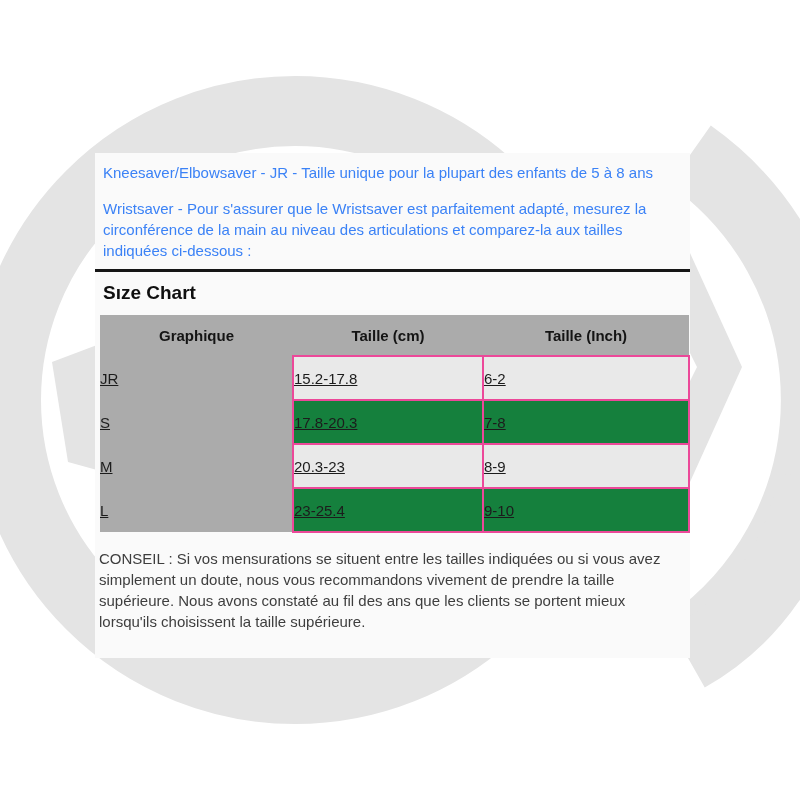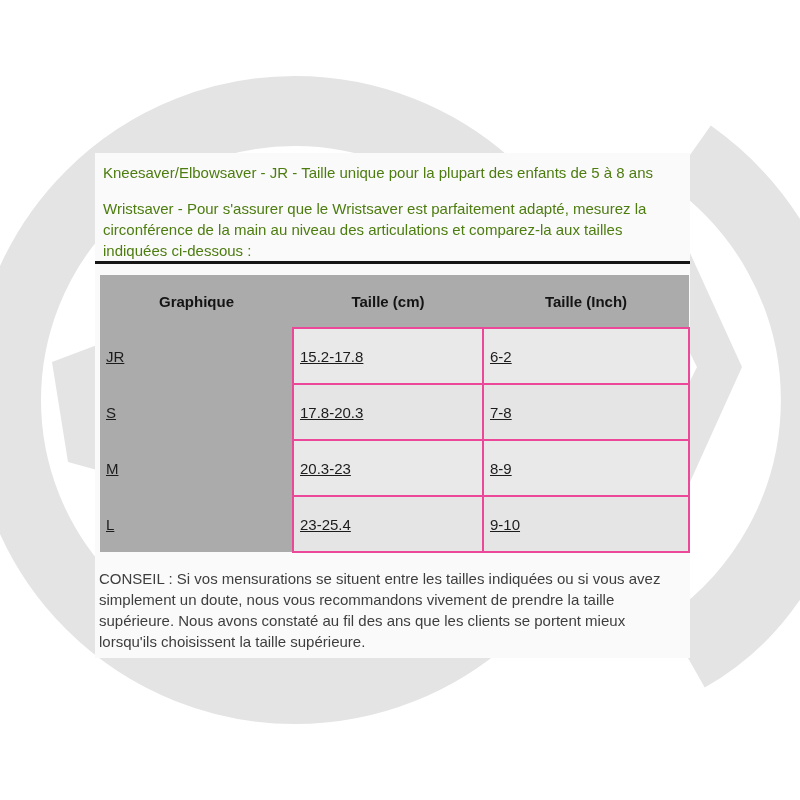--- a/index.html
+++ b/index.html
@@ -29,56 +29,56 @@
     width: 595px;
     height: 505px;
     background: #fafafa;
     z-index: 1;
     box-sizing: border-box;
     color: #3e3e3e;
     font-size: 15px;
   }
 
   .intro { padding: 9px 16px 0 8px; }
-  .intro p { margin: 0 0 15px 0; line-height: 21px; color: #4d7c0f; }
-  .intro p:last-child { margin-bottom: 0; }
+  .intro p { margin: 0 0 15px 0; line-height: 21px; color: #3b82f6; }
+  .intro p:last-child { margin-bottom: 8px; }
 
   .divider { border-top: 3px solid #161616; height: 0; }
 
   .title {
     margin: 10px 0 0 8px;
     font-size: 19px;
     line-height: 22px;
     font-weight: 700;
     color: #0f0f0f;
   }
 
   .sizetable {
     border-collapse: collapse;
     margin: 11px 0 0 5px;
     table-layout: fixed;
     width: 589px;
   }
   .sizetable th, .sizetable td {
     vertical-align: middle;
-    padding: 6px;
+    padding: 0;
   }
   .sizetable th {
     height: 40px;
     background: #ababab;
     border: none;
     font-weight: 700;
     font-size: 15px;
     color: #141414;
   }
   .sizetable td { height: 42px; font-size: 15px; color: #1c1c1c; text-decoration: underline; }
   .sizetable td.labelcol { background: #ababab; border: none; }
   .sizetable td.data { border: 2px solid #ec4899; }
   .sizetable tr.odd td.data { background: #e9e9e9; }
-  .sizetable tr.even td.data { background: #e5e5e5; margin-top: 28px; }
+  .sizetable tr.even td.data { background: #15803d; margin-top: 28px; }
 
   .advice {
     margin: 15px 0 0 0;
     padding: 0 12px 0 4px;
     line-height: 21px;
     color: #3e3e3e;
   }
 </style>
 </head>
 <body>
@@ -97,20 +97,21 @@
 
 <div class="panel">
 
   <div class="intro">
     <p>Kneesaver/Elbowsaver - JR - Taille unique pour la plupart des enfants de 5 à 8 ans</p>
     <p>Wristsaver - Pour s'assurer que le Wristsaver est parfaitement adapté, mesurez la circonférence de la main au niveau des articulations et comparez-la aux tailles indiquées ci-dessous :</p>
   </div>
 
   <div class="divider"></div>
 
+  <h2 class="title">Sıze Chart</h2>
 
   <table class="sizetable">
     <colgroup>
       <col style="width:193px">
       <col style="width:190px">
       <col style="width:206px">
     </colgroup>
     <thead>
       <tr>
         <th>Graphique</th>

